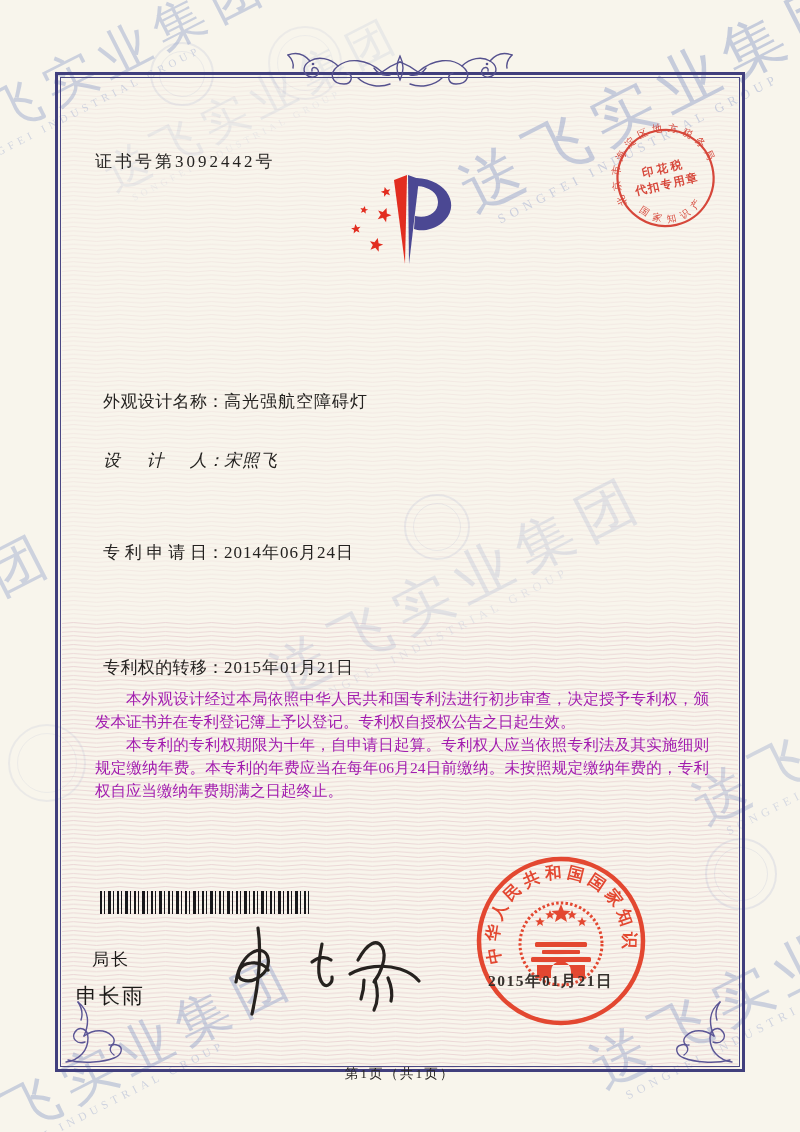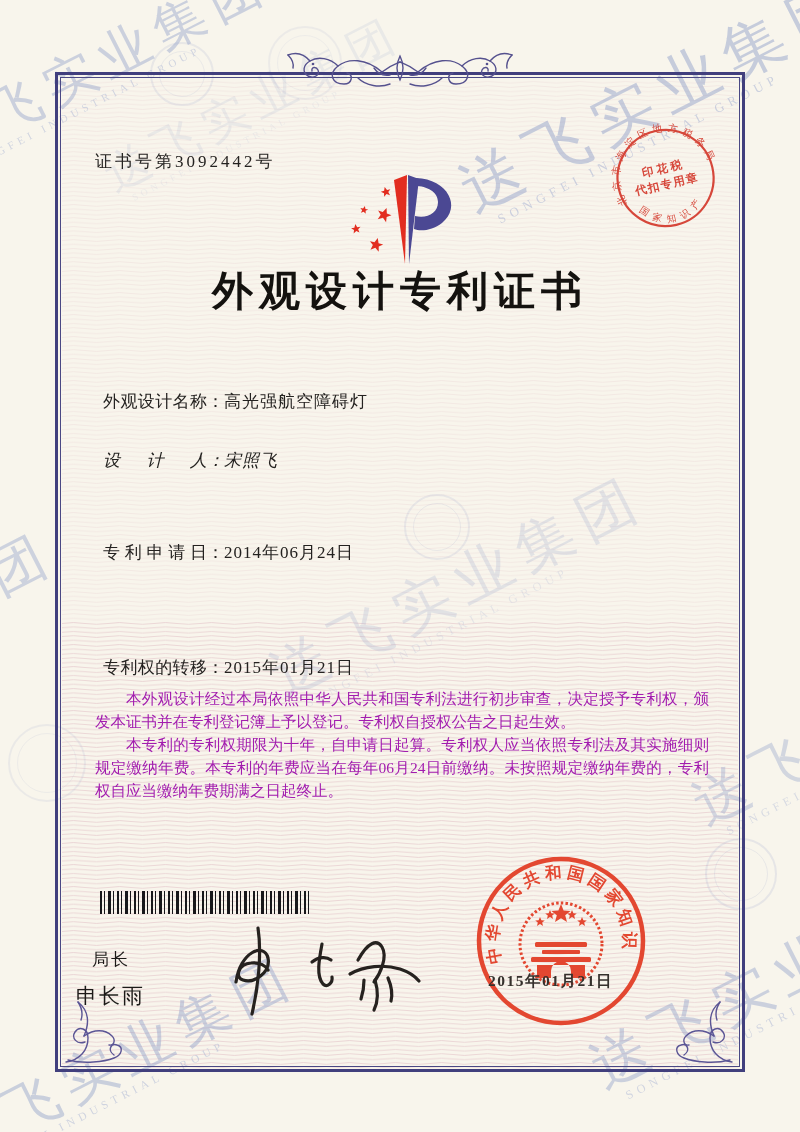--- a/index.html
+++ b/index.html
@@ -196,21 +196,20 @@
         <textPath href="#stamp-top-arc" startOffset="2">北京市海淀区地方税务局</textPath>
       </text>
       <text font-size="9.5" letter-spacing="6">
         <textPath href="#stamp-bot-arc" startOffset="2">国家知识产权局</textPath>
       </text>
       <text x="64" y="56" font-size="11.5" font-weight="bold" letter-spacing="3" text-anchor="middle">印花税</text>
       <text x="64" y="72" font-size="11.5" font-weight="bold" letter-spacing="1.5" text-anchor="middle">代扣专用章</text>
     </g>
   </svg>
 
-  <div class="abs title">外观设计专利证书</div>
 
   <div class="abs field" style="top:354px;">
     <span class="lab">外观设计名称</span><span class="colon">：</span><span class="val">高光强航空障碍灯</span>
   </div>
   <div class="abs field" style="top:413px;font-style:italic;">
     <span class="lab">设计人</span><span class="colon">：</span><span class="val">宋照飞</span>
   </div>
   <div class="abs field" style="top:505px;">
     <span class="lab">专利申请日</span><span class="colon">：</span><span class="val">2014年06月24日</span>
   </div>
@@ -235,20 +234,21 @@
       <path d="M100,40 C106,35 114,34 119,38"></path>
       <path d="M110,22 C107,38 104,54 111,62 C115,66 121,61 120,55"></path>
       <path d="M146,38 C156,20 165,17 170,25 C176,35 168,52 162,60"></path>
       <path d="M138,52 C152,44 172,42 188,47 C197,50 203,54 207,59"></path>
       <path d="M163,58 C166,68 167,78 162,88"></path>
       <path d="M152,58 C152,65 151,71 149,77"></path>
       <path d="M176,56 C179,63 181,71 179,79"></path>
     </g>
   </svg>
 
+  <div class="abs footer">第1页（共1页）</div>
 </div>
 
 <svg class="seal-svg abs" width="178" height="178" viewBox="0 0 178 178">
   <g fill="#e23b23">
     <circle cx="89" cy="89" r="82" fill="none" stroke="#e23b23" stroke-width="4.5"></circle>
     <path id="seal-ring" d="M29.8,110.5 A63,63 0 1 1 148.2,110.5" fill="none"></path>
     <text font-size="16.5" font-weight="bold" letter-spacing="4.5">
       <textPath href="#seal-ring" startOffset="0">中华人民共和国国家知识产权局</textPath>
     </text>
 

